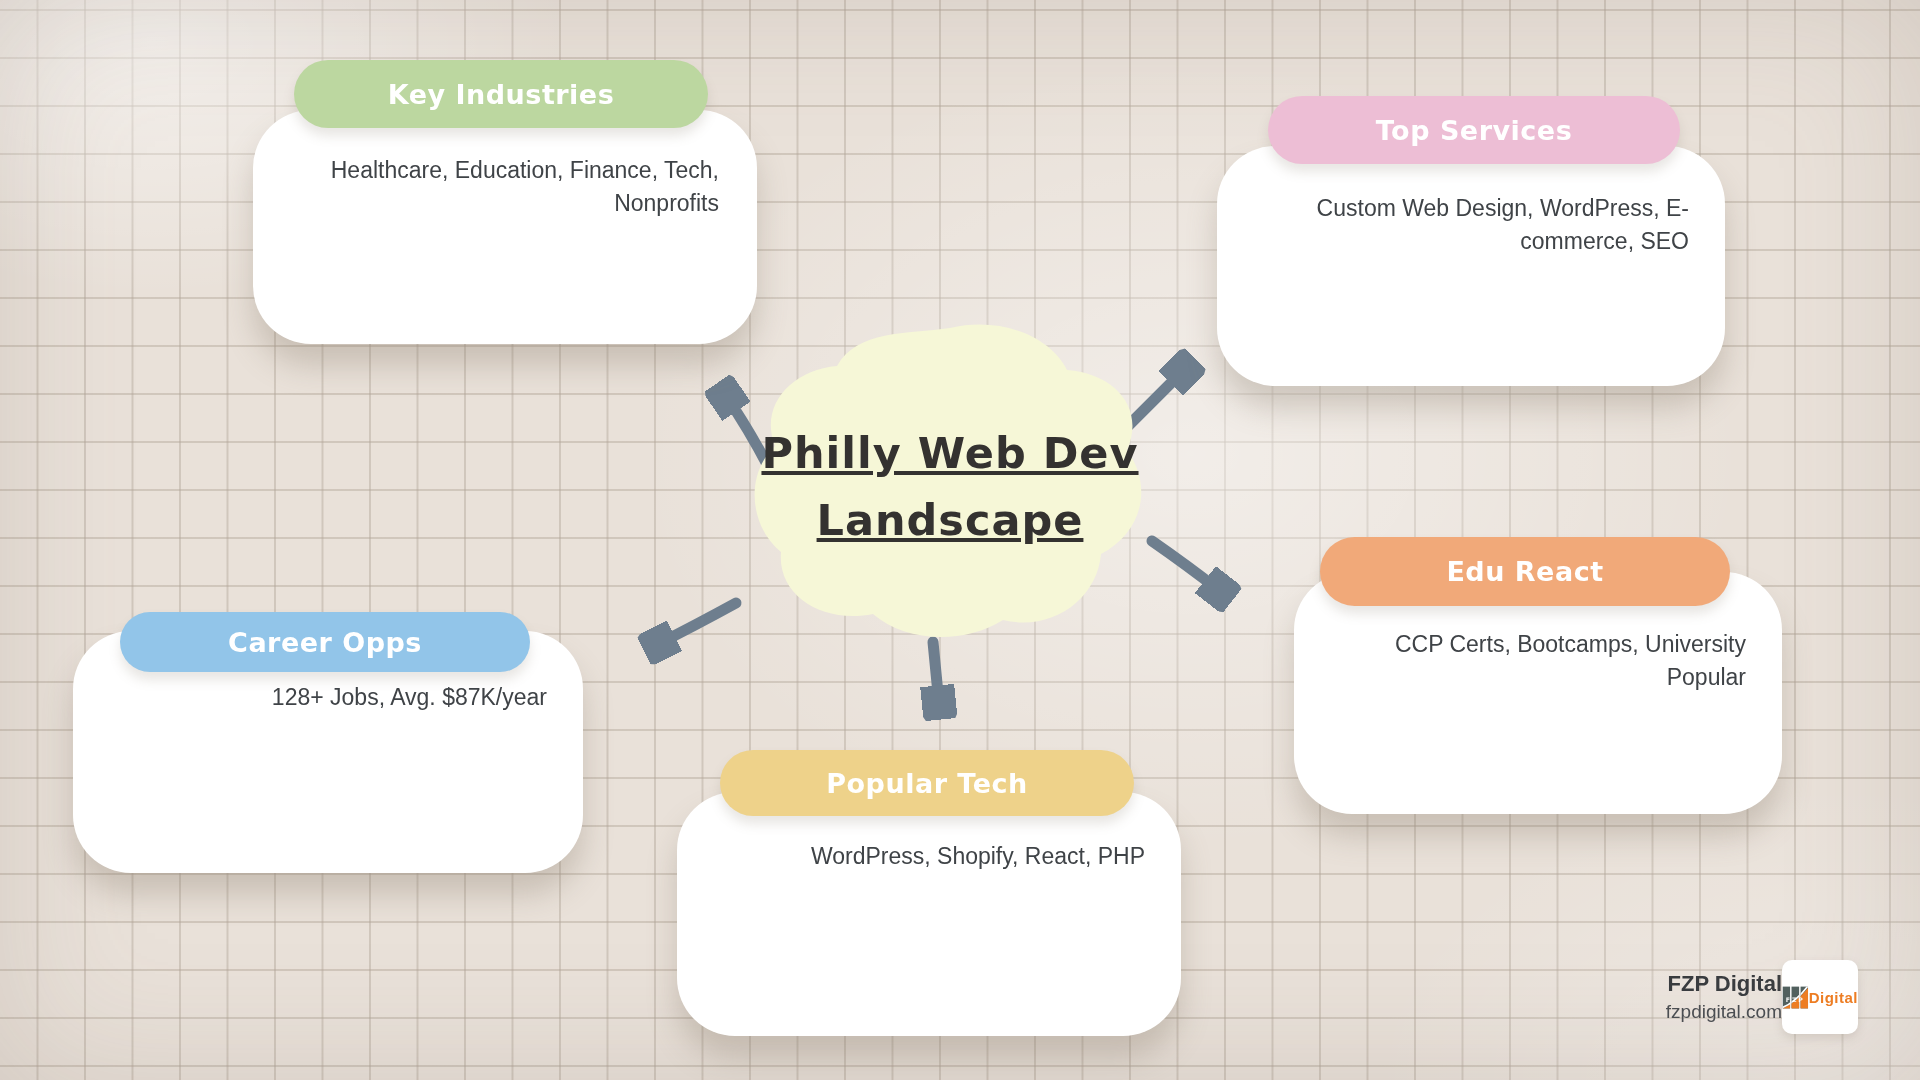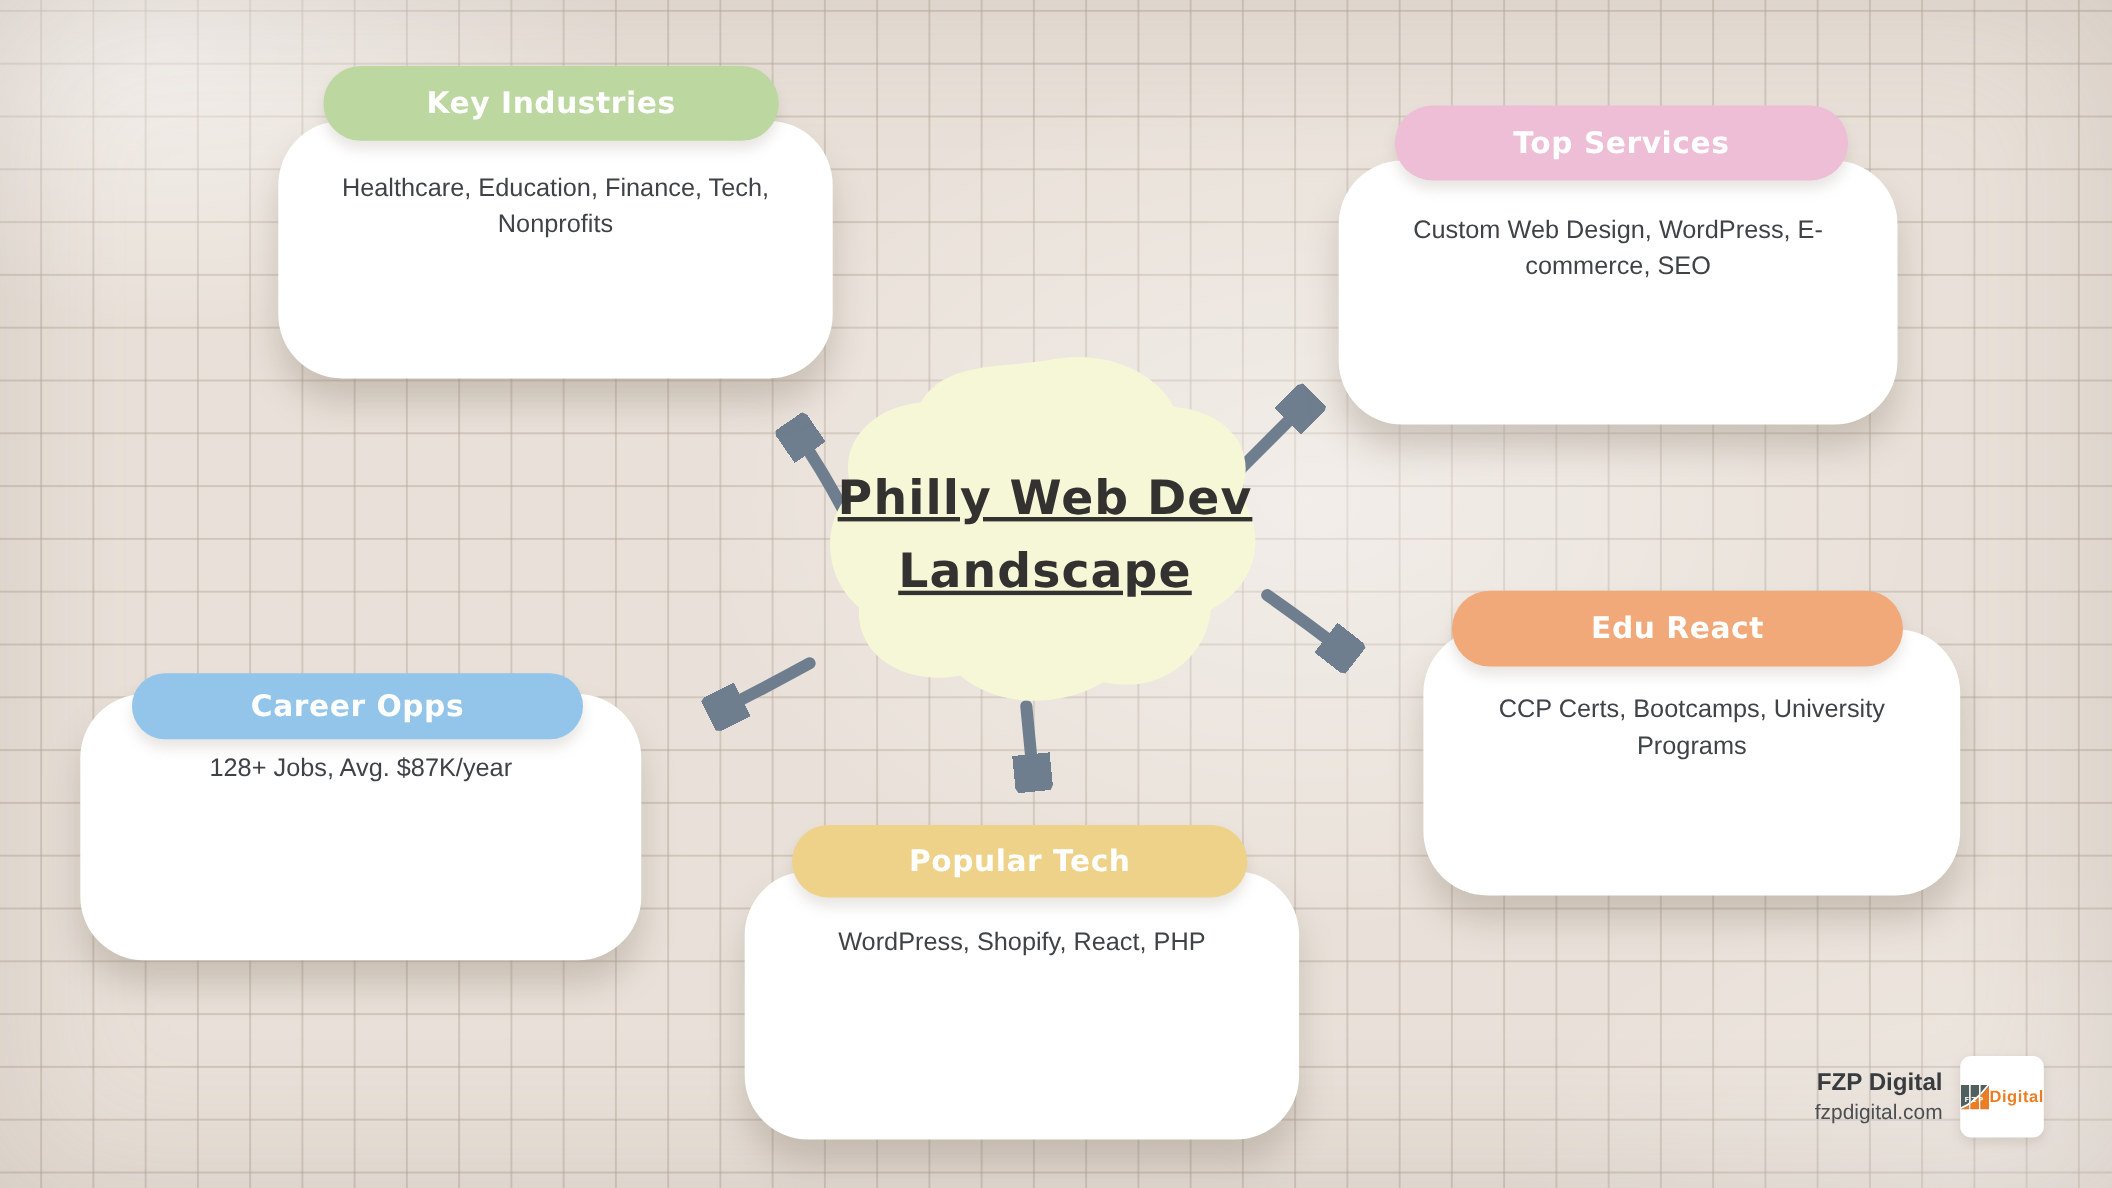--- a/index.html
+++ b/index.html
@@ -22,21 +22,21 @@
       radial-gradient(800px 500px at 96% 100%, rgba(255,255,255,.25), rgba(255,255,255,0) 60%);
   }
   #stage::after{
     content:"";position:absolute;inset:0;pointer-events:none;
     box-shadow:inset 0 0 140px rgba(116,100,86,.18);
   }
 
   .card{
     position:absolute;background:#ffffff;border-radius:58px;
     box-shadow:0 22px 30px rgba(130,115,100,.30);
-    box-sizing:border-box;text-align:center;z-index:2;
+    box-sizing:border-box;text-align:right;z-index:2;
   }
   .card p{
     margin:0;color:#3f4347;font-size:23px;line-height:33px;font-weight:400;
   }
   .pill{
     position:absolute;z-index:3;border-radius:999px;
     display:flex;align-items:center;justify-content:center;
     box-shadow:0 8px 12px rgba(130,115,100,.18);
   }
   .pill span{
@@ -64,21 +64,21 @@
     font-family:"DejaVu Sans","Liberation Sans",sans-serif;
     font-weight:700;color:#343230;font-size:43px;line-height:67px;letter-spacing:1px;text-decoration:underline;
   }
 
   
   #arrows{position:absolute;inset:0;z-index:1;}
   #arrows path{fill:none;stroke-width:11;stroke-linecap:round;stroke-linejoin:round;}
 
   
   #footer{
-    position:absolute;right:62px;bottom:46px;display:flex;align-items:center;gap:16px;z-index:4;
+    position:absolute;right:62px;bottom:46px;display:flex;align-items:center;z-index:4;
   }
   #footer .txt{text-align:right;}
   #brand-name{font-weight:700;font-size:22px;color:#393c3f;line-height:30px;}
   #brand-url{font-size:19px;color:#4b4e52;line-height:26px;}
   #logo-card{
     width:76px;height:74px;background:#ffffff;border-radius:10px;
     display:flex;flex-direction:row;align-items:center;justify-content:center;
     box-shadow:0 4px 10px rgba(130,115,100,.20);
   }
   #logo-word{font-size:15px;font-weight:700;letter-spacing:.5px;margin-top:1px;text-align:center;}
@@ -136,21 +136,21 @@
     <div class="card card-1">
       <p>Custom Web Design, WordPress, E-commerce, SEO</p>
     </div>
   </section>
 
   <section>
     <div class="pill pill-2" style="background: rgb(241, 169, 121);">
       <span>Edu React</span>
     </div>
     <div class="card card-2">
-      <p>CCP Certs, Bootcamps, University Programs</p>
+      <p>CCP Certs, Bootcamps, University Popular</p>
     </div>
   </section>
 
   <section>
     <div class="pill pill-3" style="background: rgb(146, 197, 233);">
       <span>Career Opps</span>
     </div>
     <div class="card card-3">
       <p>128+ Jobs, Avg. $87K/year</p>
     </div>

